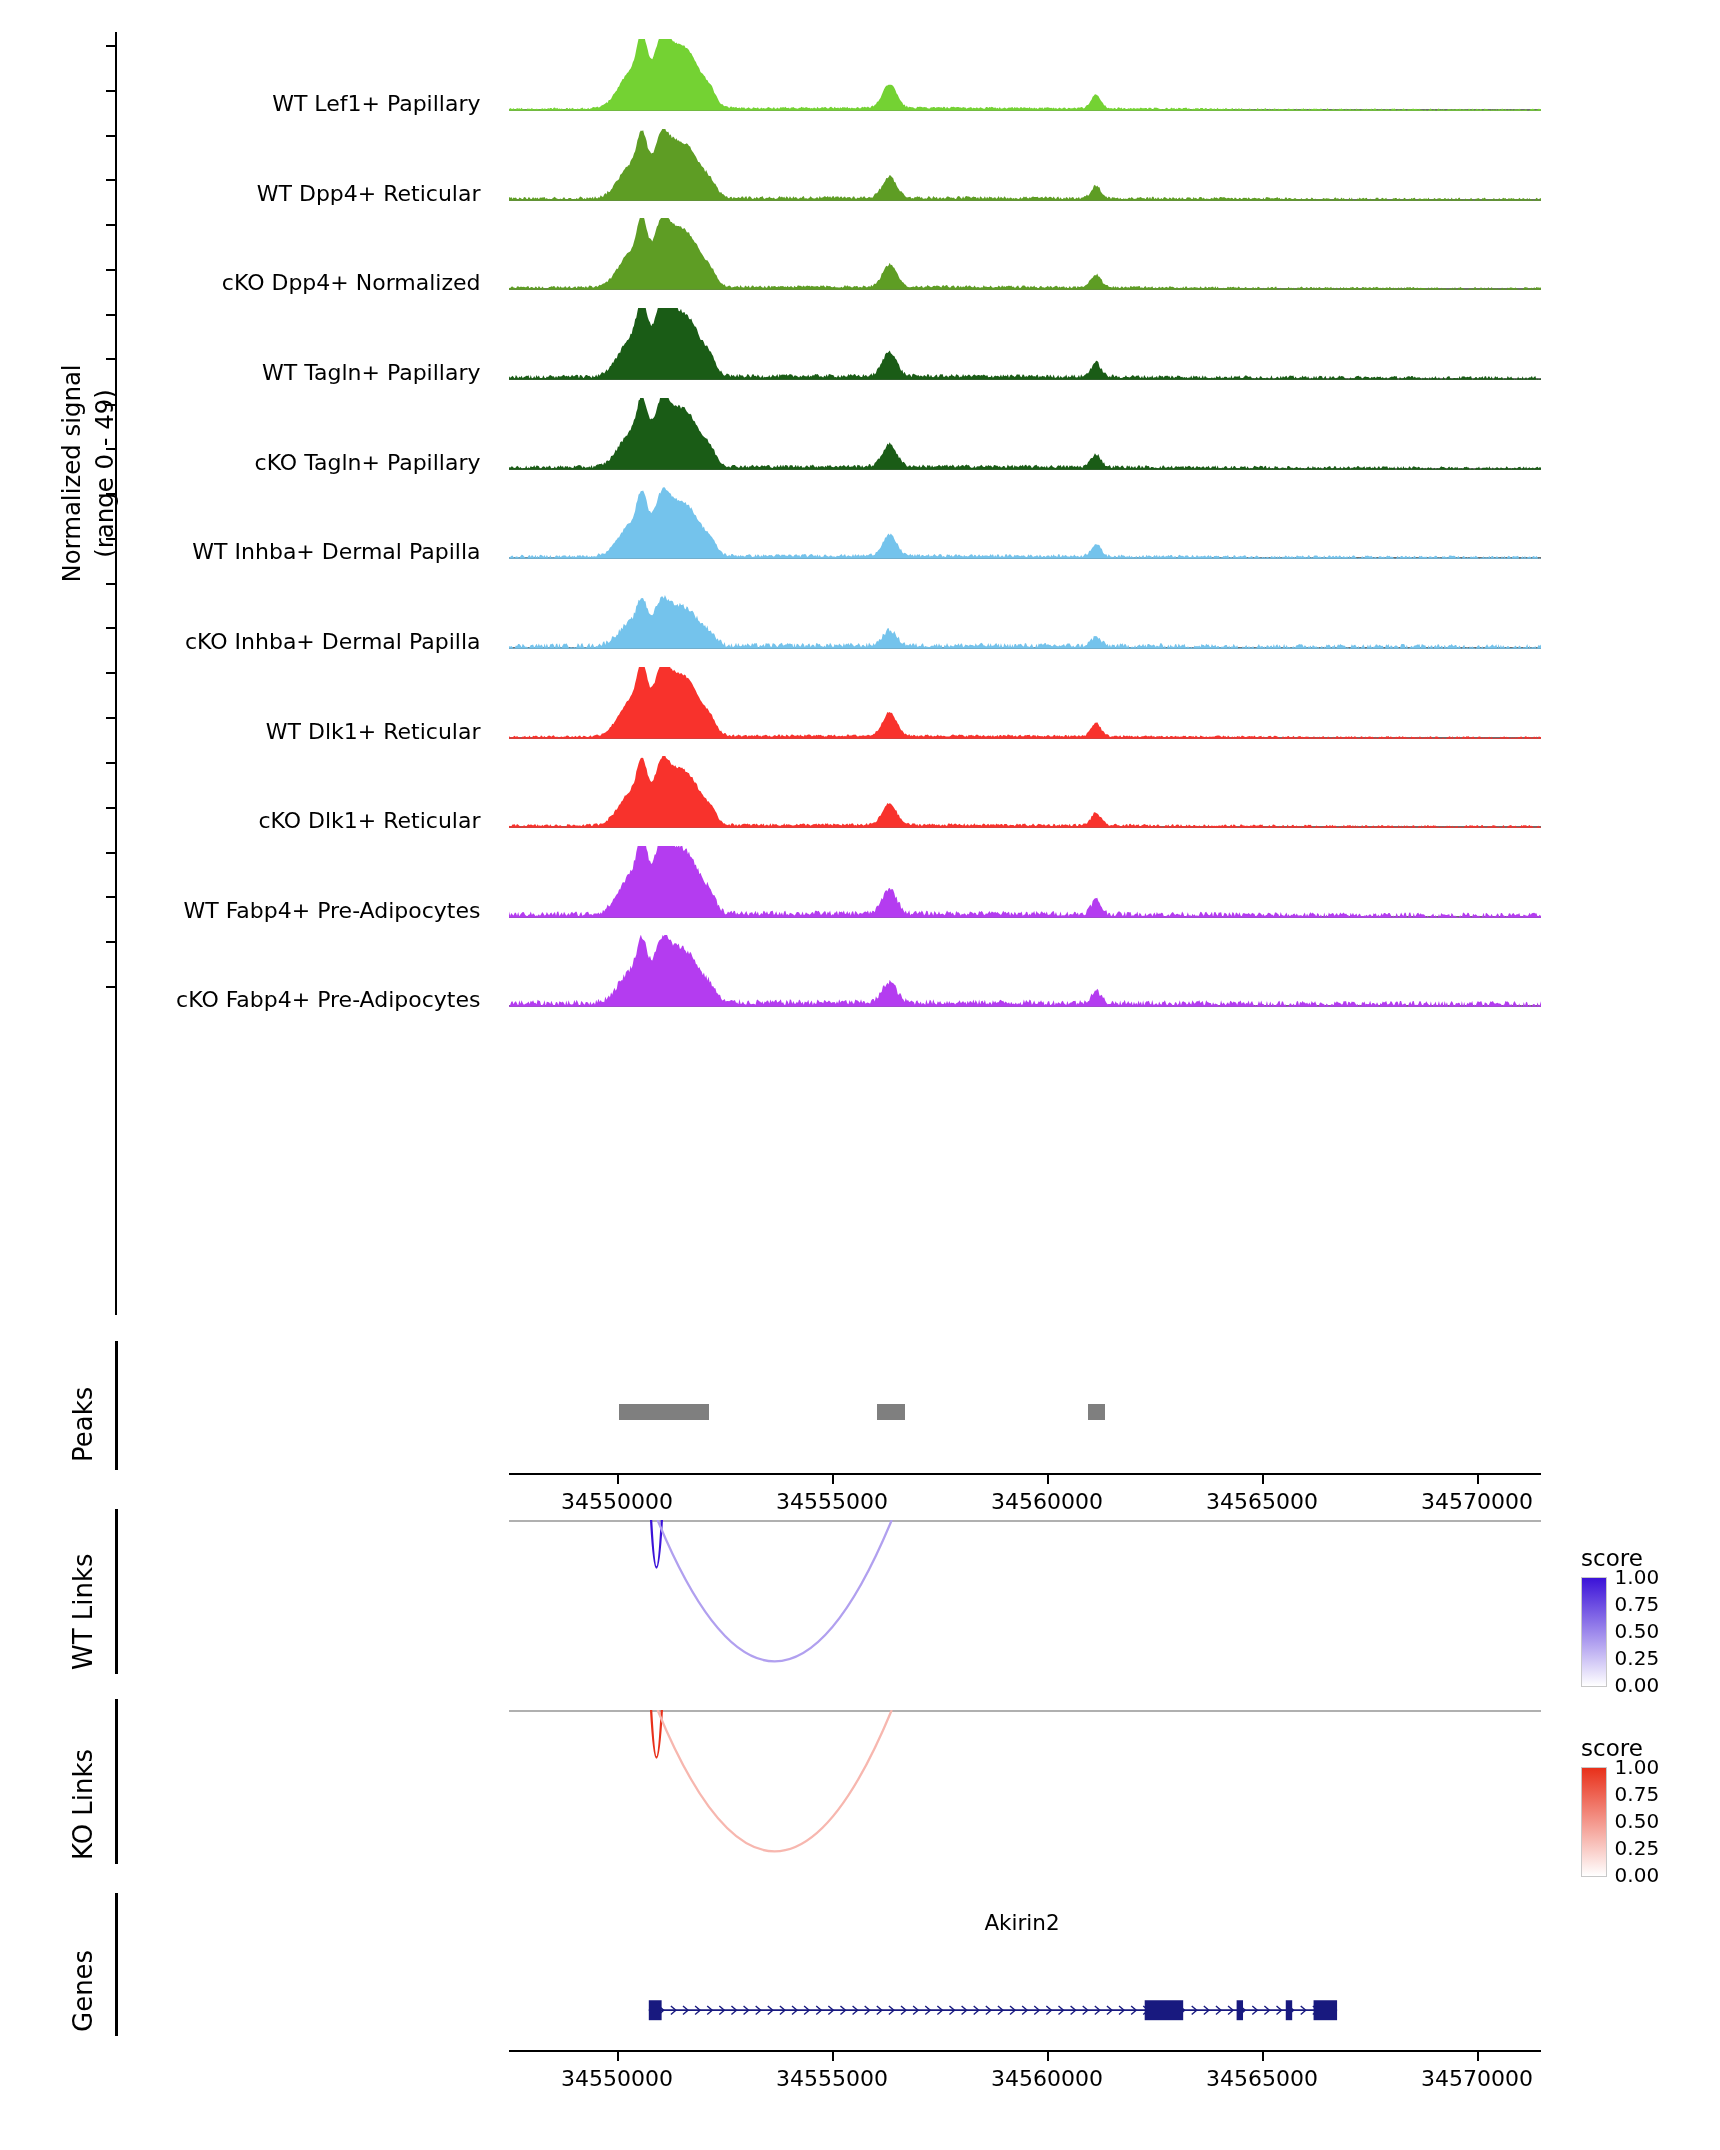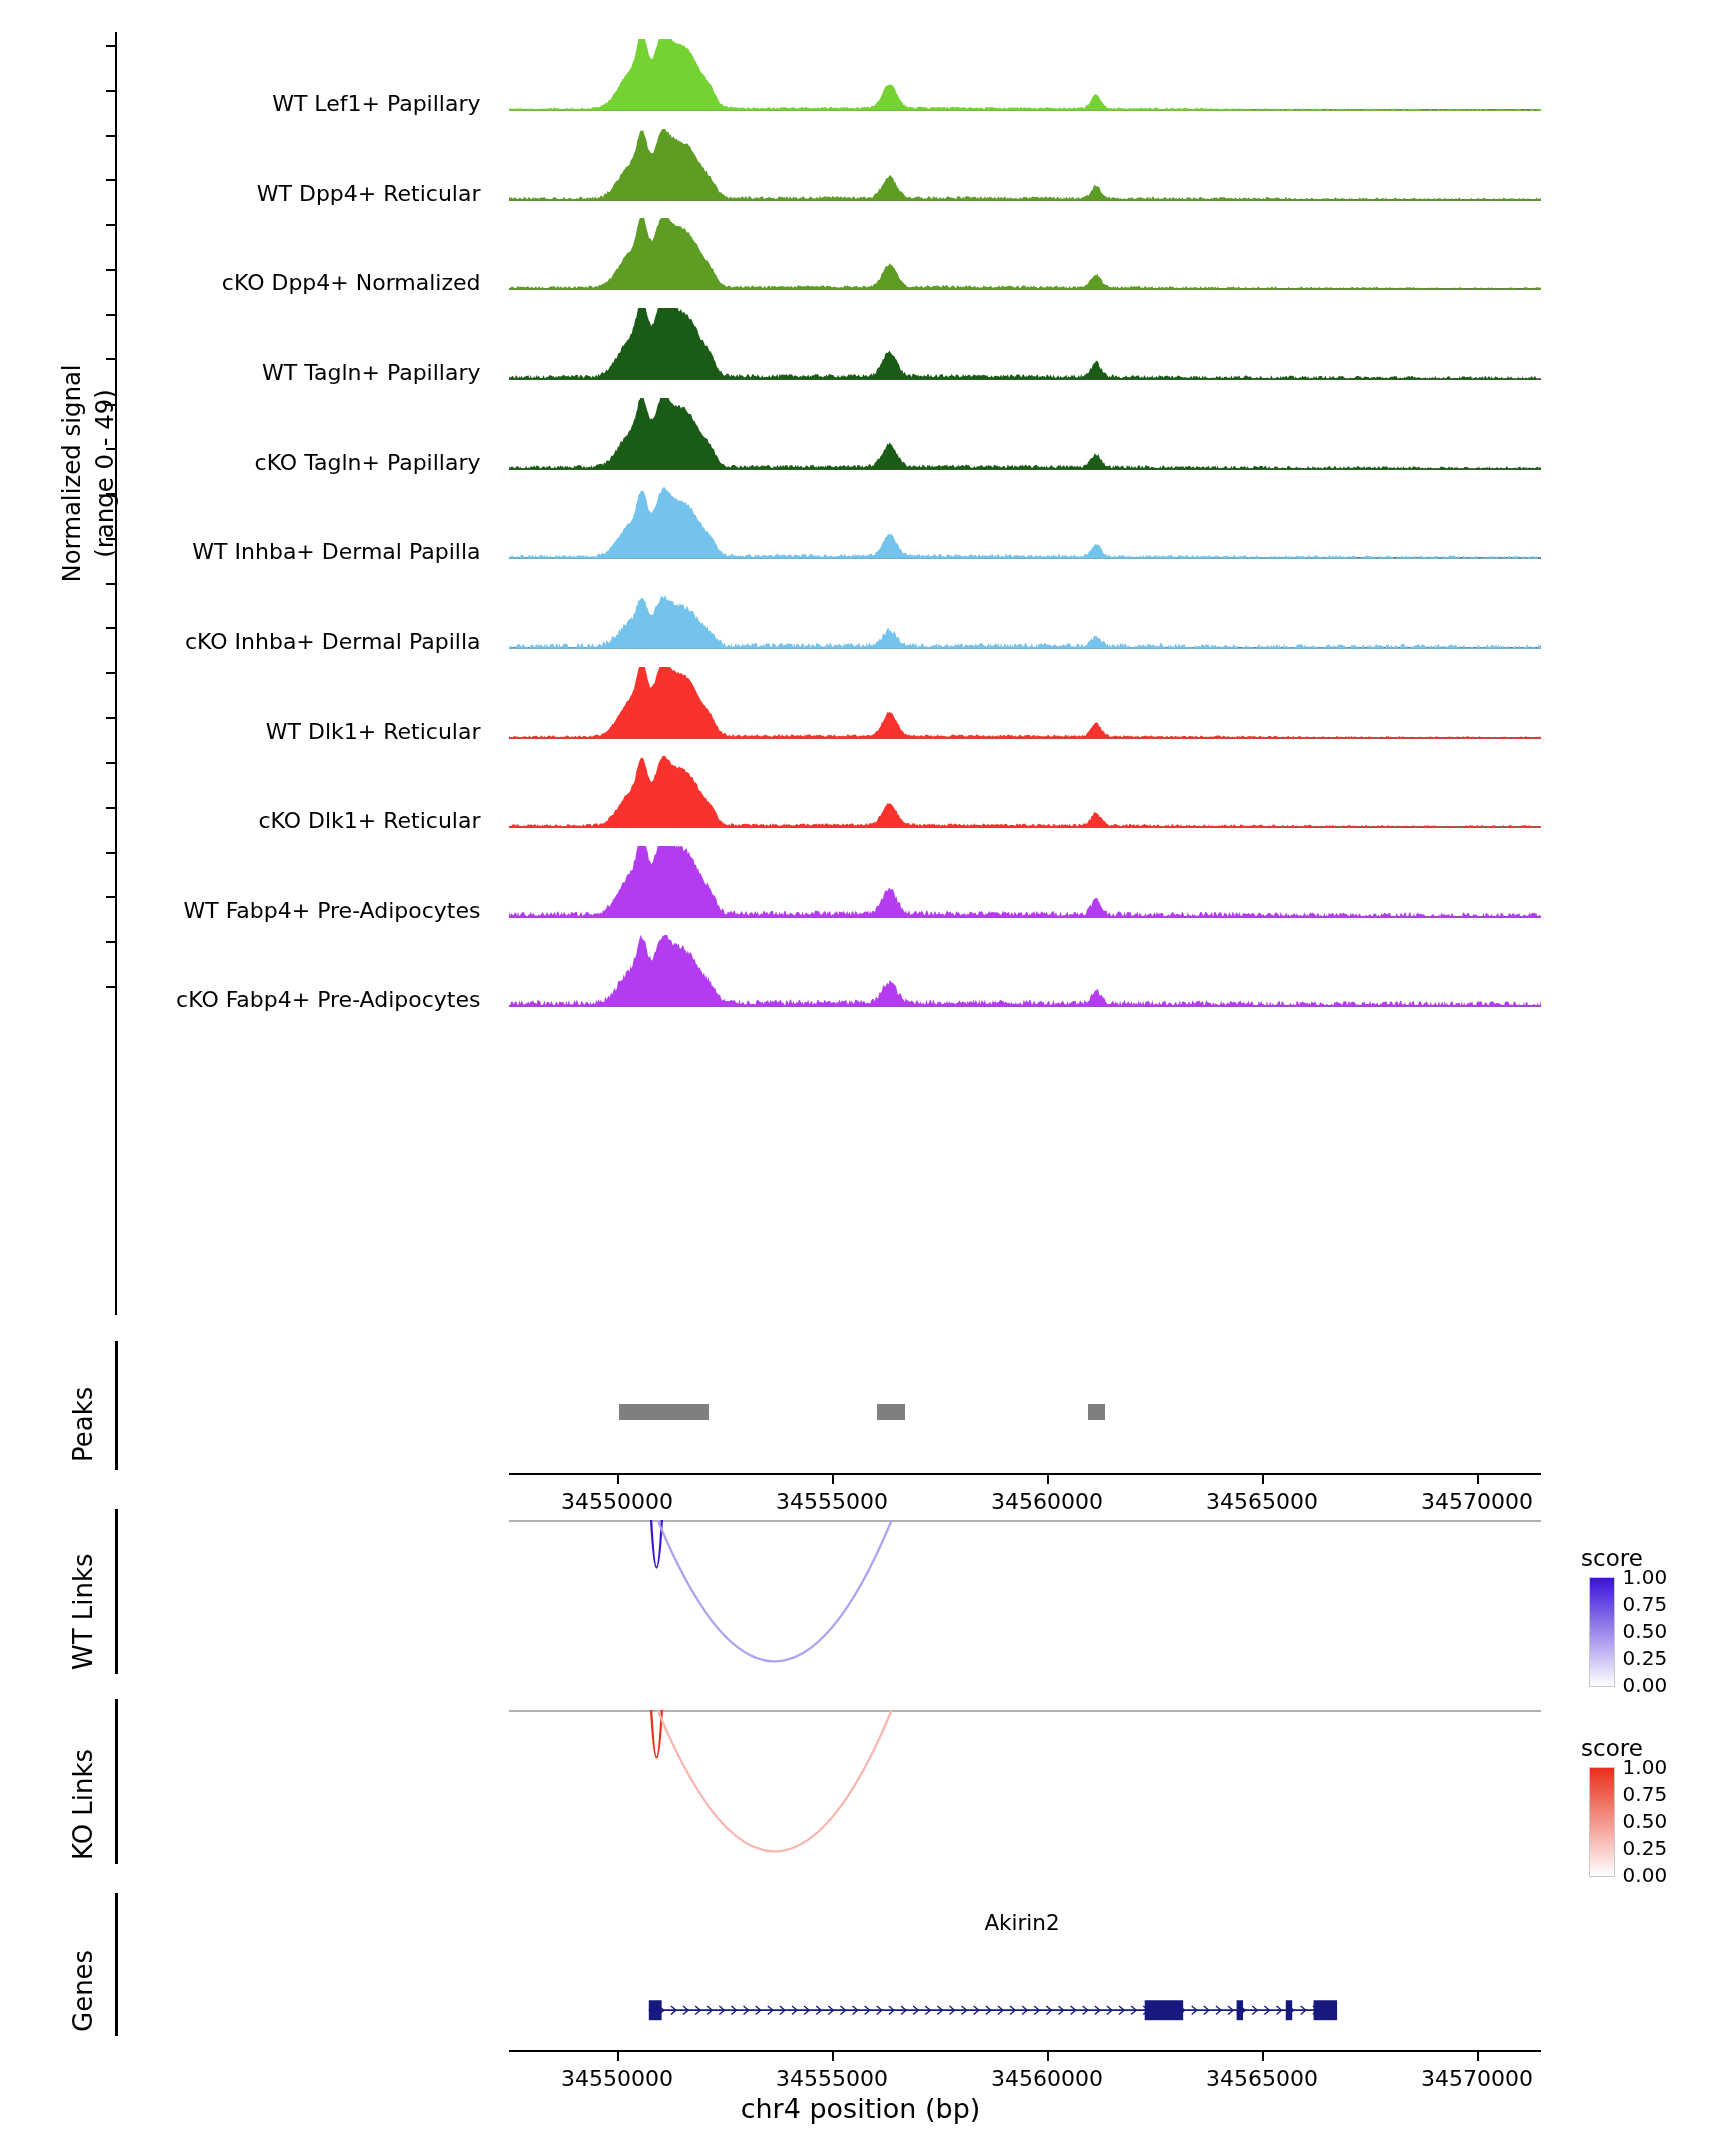--- a/index.html
+++ b/index.html
@@ -79,21 +79,21 @@
     text-align:center;
     width:100%;
   }
 
   
   .link-top { position:absolute; height:1.8px; background:#b0b0b0; }
 
   
   .legend { position:absolute; font-size:21.5px; }
   .legend-title { font-size:23px; margin-bottom:5.7px; }
-  .legend-body { display:flex; align-items:flex-start;margin-left:8px; }
+  .legend-body { display:flex; align-items:flex-start; }
   .legend-bar {
     width:24.4px; height:108px;
     border:0.7px solid #c8c8c8;
   }
   .legend-ticks {
     margin-left:7.2px;
     height:108px;
     position:relative;
     width:65px;
   }
@@ -378,16 +378,15 @@
       <div class="xticklab" style="left: 617px; top: 2066px;">34550000</div>
       <div class="xtick" style="left: 832px; top: 2052px;"></div>
       <div class="xticklab" style="left: 832px; top: 2066px;">34555000</div>
       <div class="xtick" style="left: 1047px; top: 2052px;"></div>
       <div class="xticklab" style="left: 1047px; top: 2066px;">34560000</div>
       <div class="xtick" style="left: 1262px; top: 2052px;"></div>
       <div class="xticklab" style="left: 1262px; top: 2066px;">34565000</div>
       <div class="xtick" style="left: 1477px; top: 2052px;"></div>
       <div class="xticklab" style="left: 1477px; top: 2066px;">34570000</div>
     </div>
-  <div class="xtitle" style="left:0; top:2093px;">chr4 position (bp)</div>
 
 </div>
 
 
 </body></html>

